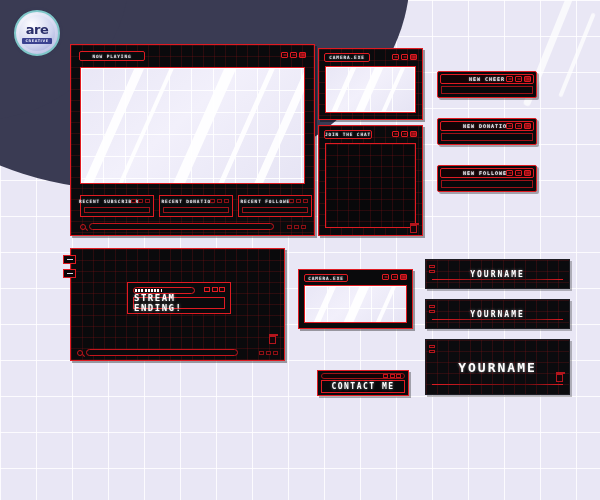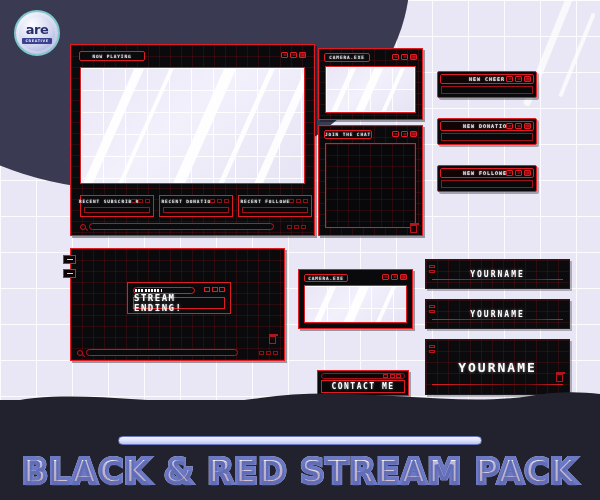--- a/index.html
+++ b/index.html
@@ -567,21 +567,14 @@
   <div class="cta" style="left:289px;top:370px;width:92px;height:26px;margin-left:28px;">
     <div class="cta-topbar"></div>
     <div class="cta-ctrls">
       <span class="cta-c"></span>
       <span class="cta-c"></span>
       <span class="cta-c"></span>
     </div>
     <div class="cta-label">CONTACT ME</div>
   </div>
 
-  <div class="banner">
-    <svg class="banner-wave" viewBox="0 0 600 30" preserveAspectRatio="none">
-      <path d="M0,22 C80,2 170,30 260,16 C350,2 450,26 530,14 C560,9 580,10 600,12 L600,30 L0,30 Z" fill="#21222e"></path>
-    </svg>
-    <div class="banner-rule"></div>
-    <div class="banner-title">BLACK &amp; RED STREAM PACK</div>
-  </div>
 
 </div>
 
 </body></html>

